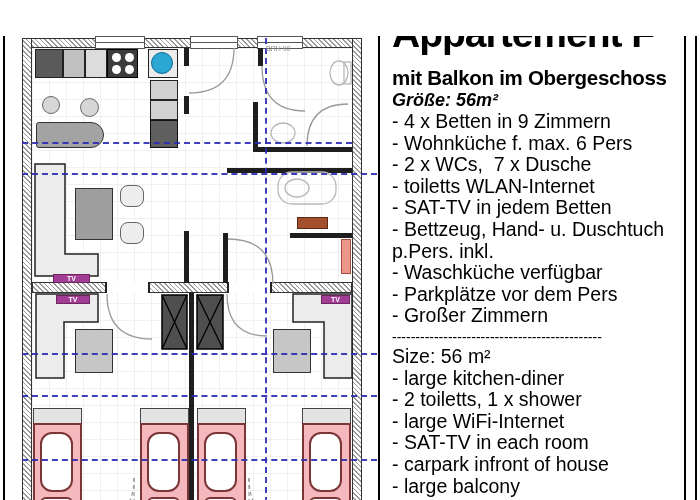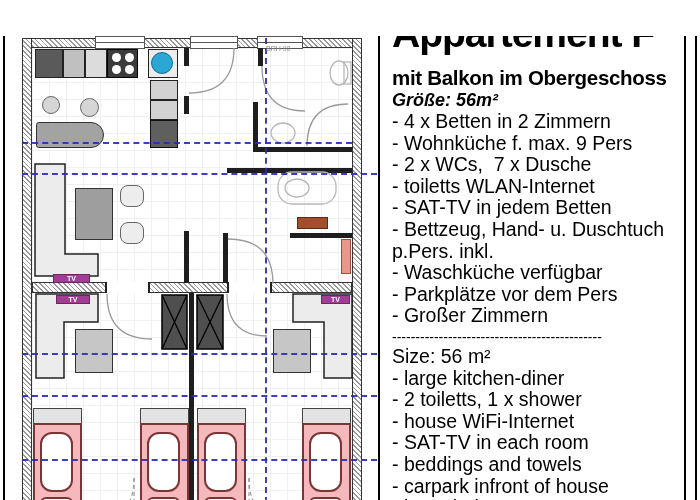--- a/index.html
+++ b/index.html
@@ -184,36 +184,35 @@
 
     <div class="plan-label" style="left:266px;top:9px">BRH 90</div>
     <div class="plan-label" style="left:96px;top:479px">BRH 0.00</div>
     <div class="plan-label" style="left:256px;top:479px">BRH 0.00</div>
   </div>
 
   <div id="panel">
     <div class="t-title">Appartement F</div>
     <div class="t-sub">mit Balkon im Obergeschoss</div>
     <div class="t-size">Größe: 56m²</div>
-    <div class="t-item">- 4 x Betten in 2 Zimmern</div>
-    <div class="t-item">- Wohnküche f. max. 9 Pers</div>
+    <div class="t-item">- 4 x Betten in 9 Zimmern</div>
+    <div class="t-item">- Wohnküche f. max. 6 Pers</div>
     <div class="t-item">- 2 x WCs,  7 x Dusche</div>
     <div class="t-item">- toiletts WLAN-Internet</div>
     <div class="t-item">- SAT-TV in jedem Betten</div>
     <div class="t-item">- Bettzeug, Hand- u. Duschtuch p.Pers. inkl.</div>
     <div class="t-item">- Waschküche verfügbar</div>
     <div class="t-item">- Parkplätze vor dem Pers</div>
     <div class="t-item">- Großer Zimmern</div>
     <div class="t-sep">---------------------------------------------</div>
     <div class="t-item">Size: 56 m²</div>
     <div class="t-item">- large kitchen-diner</div>
     <div class="t-item">- 2 toiletts, 1 x shower</div>
-    <div class="t-item">- house WiFi-Internet</div>
+    <div class="t-item">- large WiFi-Internet</div>
     <div class="t-item">- SAT-TV in each room</div>
-    <div class="t-item">- beddings and towels</div>
     <div class="t-item">- carpark infront of house</div>
     <div class="t-item">- large balcony</div>
   </div>
 
   <div class="frame-line" style="left:3px;top:0;width:2px;height:500px"></div>
   <div class="frame-line" style="left:695px;top:0;width:2px;height:500px"></div>
   <div class="frame-line" style="left:3px;top:497px;width:694px;height:2px"></div>
 </div>
 
 </body></html>

